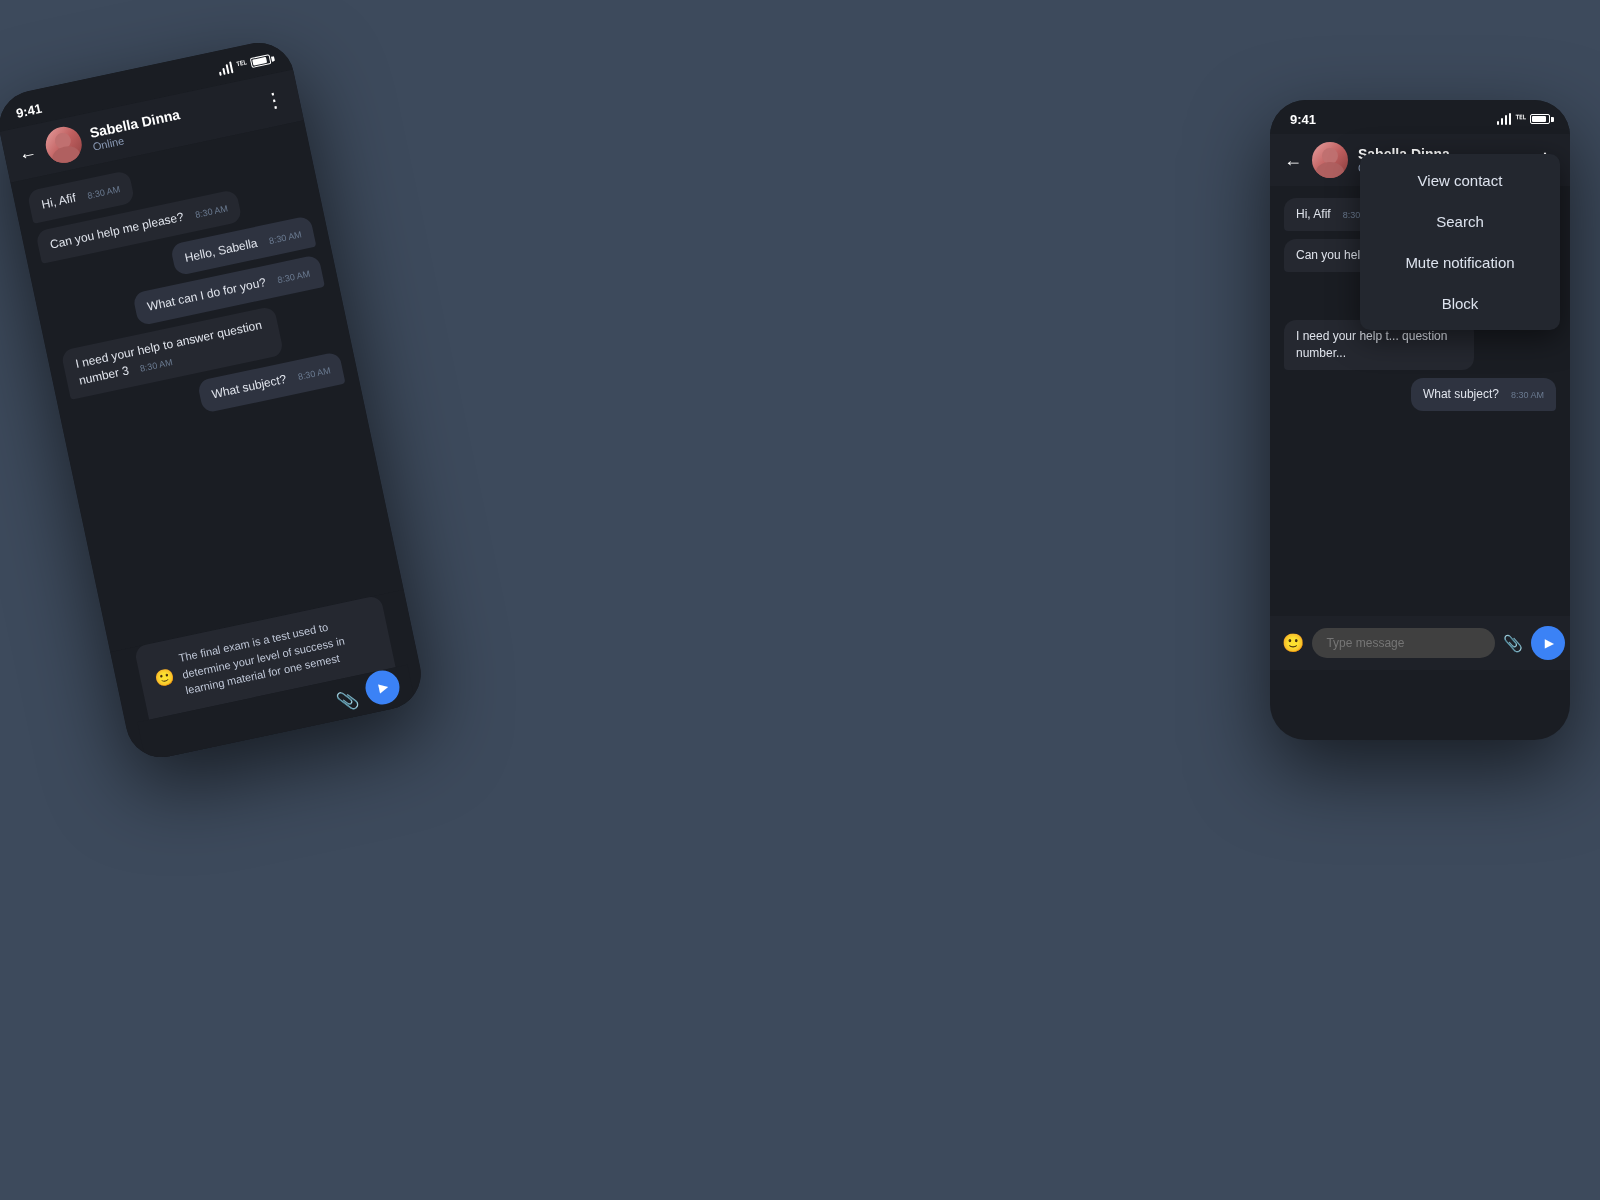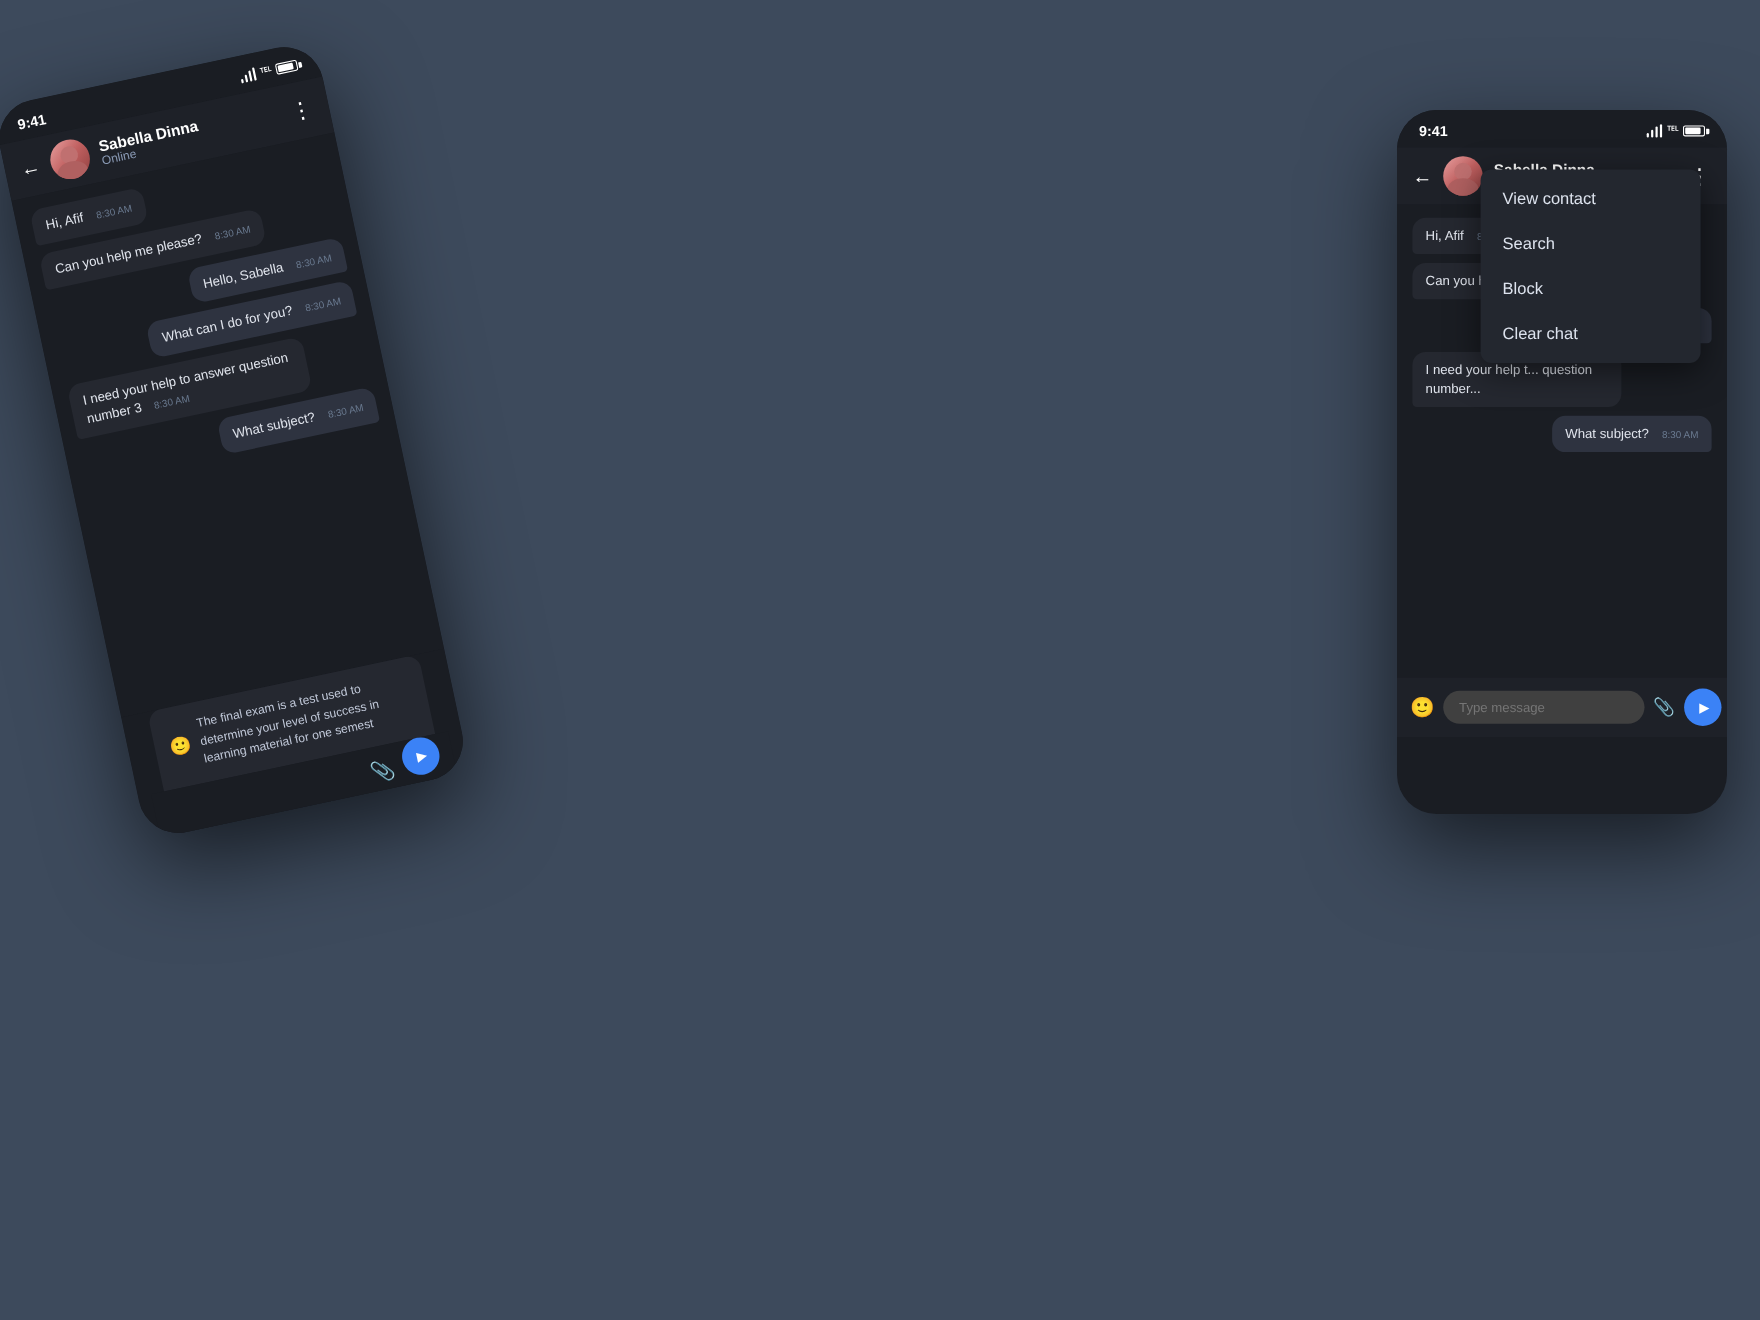--- a/index.html
+++ b/index.html
@@ -256,27 +256,28 @@
     .phone2-wrapper {
       position: absolute;
       right: 30px;
       top: 100px;
     }
 
     
     .dropdown-menu {
       position: absolute;
       top: 54px;
-      right: 24px;
+      right: 10px;
       background: #23272f;
       border-radius: 10px;
       padding: 6px 0;
       width: 200px;
       box-shadow: 0 8px 30px rgba(0,0,0,0.5);
       z-index: 10;
+      text-align: center;
     }
 
     .dropdown-item {
       padding: 12px 20px;
       color: #dde3ee;
       font-size: 15px;
       cursor: pointer;
       white-space: nowrap;
     }
 
@@ -447,22 +448,22 @@
       <div class="contact-info">
         <div class="contact-name">Sabella Dinna</div>
         <div class="contact-status">Online</div>
       </div>
       <span class="more-btn">⋮</span>
     </div>
 
     <div class="dropdown-menu">
       <div class="dropdown-item">View contact</div>
       <div class="dropdown-item">Search</div>
+      <div class="dropdown-item">Mute notification</div>
       <div class="dropdown-item">Block</div>
-      <div class="dropdown-item">Clear chat</div>
     </div>
 
     <div class="messages-area" style="min-height: 430px;">
 
       <div class="msg-bubble received" style="max-width:55%; overflow:hidden;">
         <div class="msg-row">
           <span>Hi, Afif</span>
           <span class="msg-time">8:30 A...</span>
         </div>
       </div>

